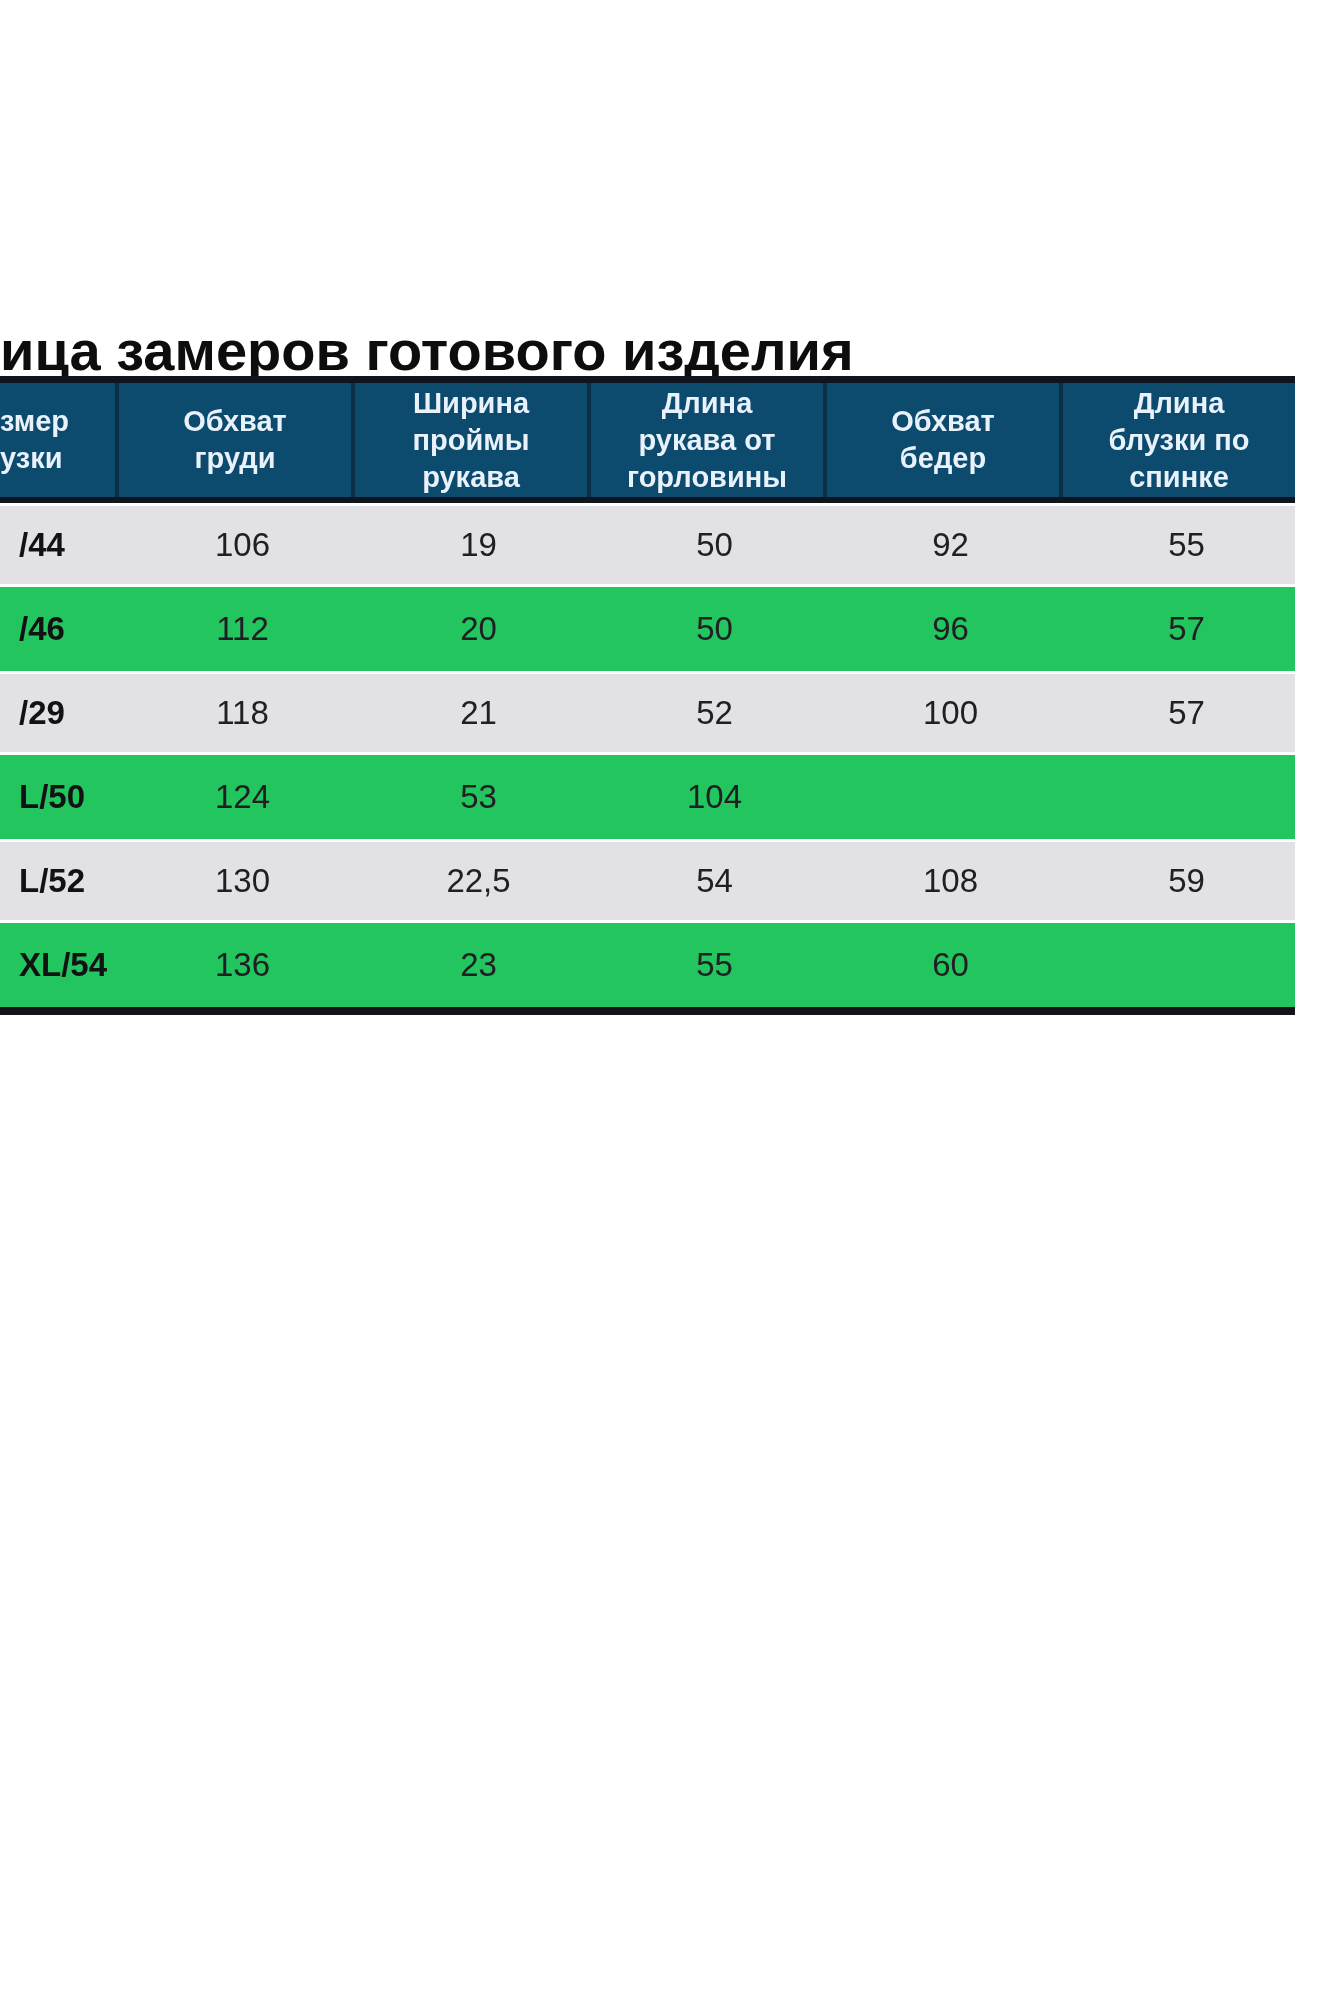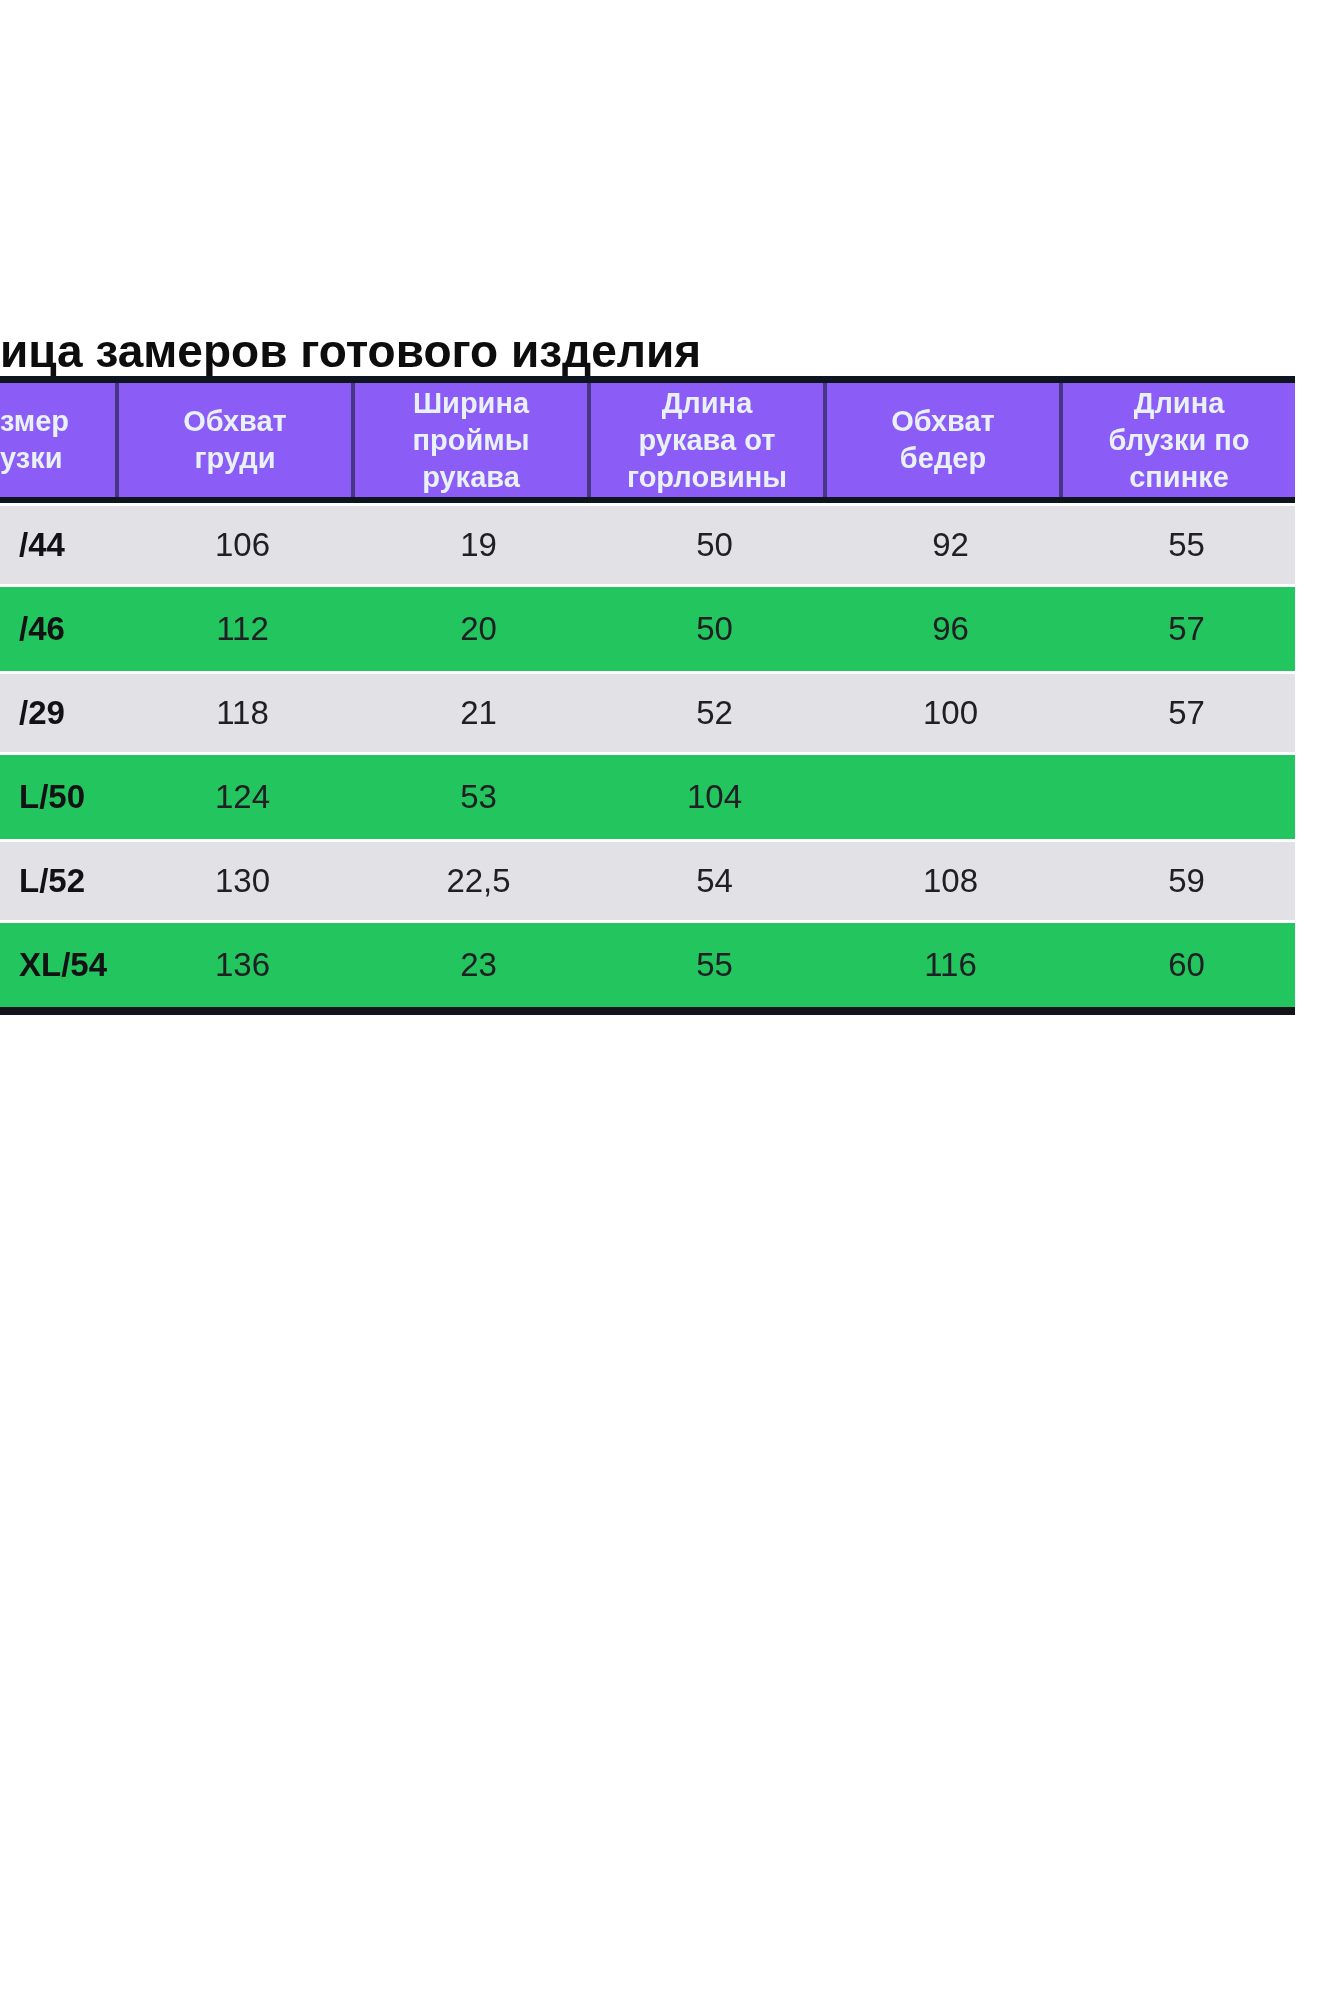--- a/index.html
+++ b/index.html
@@ -13,38 +13,38 @@
     height: 2000px;
     background: #ffffff;
     overflow: hidden;
     font-family: "Liberation Sans", sans-serif;
   }
   .title {
     position: absolute;
     left: 0;
     top: 328px;
     margin: 0;
-    font-size: 46px;
+    font-size: 56px;
     line-height: 46px;
     font-weight: 700;
     color: #0d0d0d;
     white-space: nowrap;
   }
   .size-table {
     position: absolute;
     left: 0;
     top: 376px;
     width: 1295px;
     border-top: 7px solid #0f151f;
     border-bottom: 8px solid #14141a;
   }
   .thead {
     display: flex;
     height: 114px;
-    background: #8b5cf6;
+    background: #0c4a6e;
     border-bottom: 6px solid #0f151f;
   }
   .th {
     box-sizing: border-box;
     display: flex;
     align-items: center;
     justify-content: center;
     text-align: center;
     font-weight: 700;
     font-size: 29px;
@@ -152,19 +152,18 @@
         <div class="td c3">54</div>
         <div class="td c4">108</div>
         <div class="td c5">59</div>
       </div>
 
       <div class="tr">
         <div class="td c0">XL/54</div>
         <div class="td c1">136</div>
         <div class="td c2">23</div>
         <div class="td c3">55</div>
-        <div class="td c4">116</div>
         <div class="td c5">60</div>
       </div>
 
     </div>
   </div>
 </div>
 
 </body></html>

